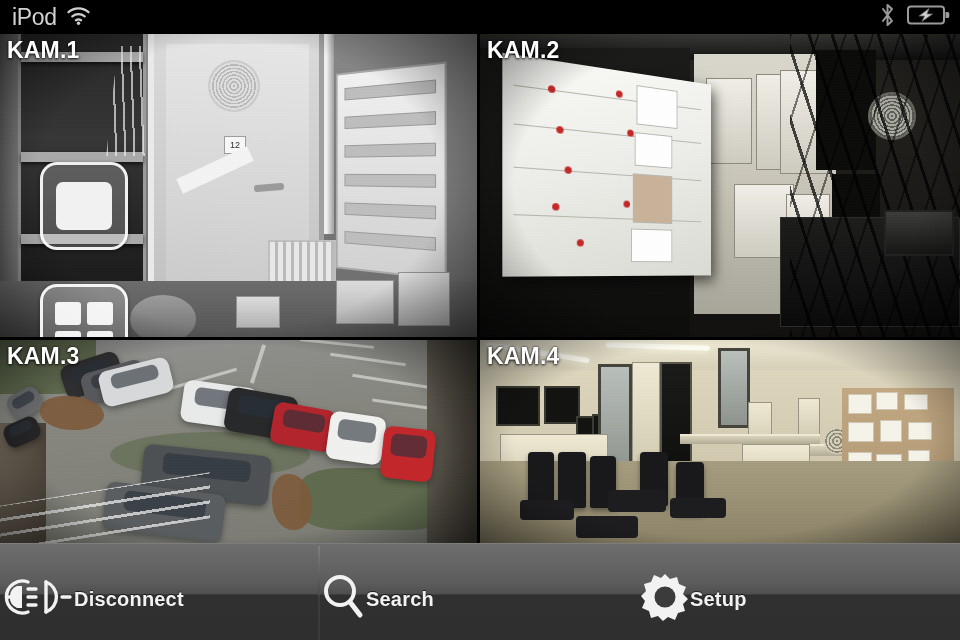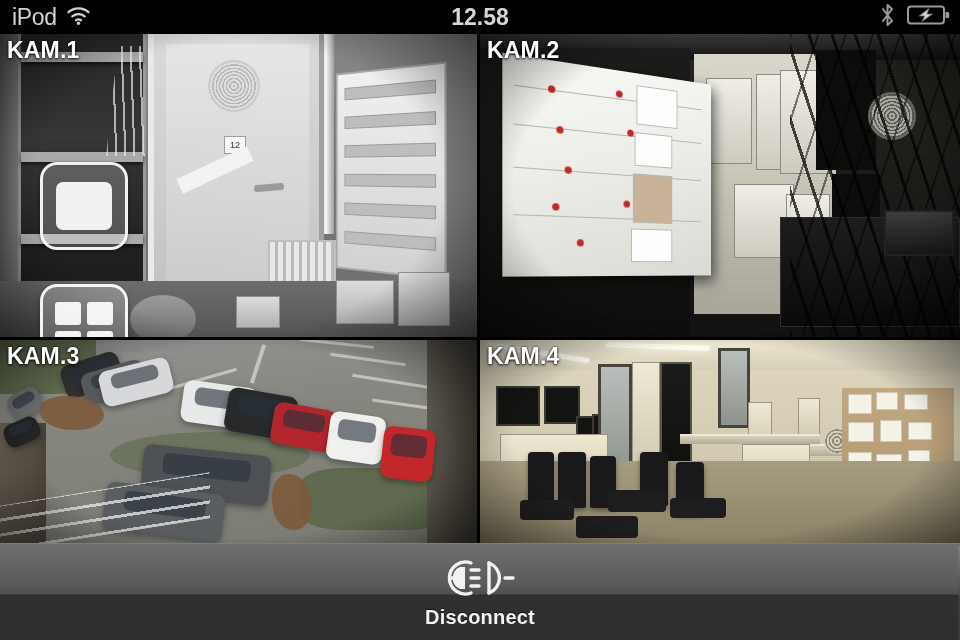--- a/index.html
+++ b/index.html
@@ -180,21 +180,21 @@
 
   
   .toolbar {
     position:absolute; left:0; bottom:0; width:960px; height:97px;
     background:linear-gradient(180deg,#6e6e6e 0%,#5c5c5c 40%,#4f4f4f 52%,#303030 53%,#2f2f2f 100%);
     border-top:1px solid #7d7d7d;
     display:flex; align-items:stretch;
   }
   .tb-item {
     flex:1 1 0; position:relative;
-    display:flex; flex-direction:column; align-items:center; justify-content:flex-start;
+    display:flex; flex-direction:row; align-items:center; justify-content:flex-start;
     padding-top:10px;
     text-align:right;
   }
   .tb-item.with-sep:after {
     content:""; position:absolute; right:0; top:2px; bottom:0; width:2px;
     background:linear-gradient(180deg,#7f7f7f,#4a4a4a 52%,#3d3d3d 53%,#3a3a3a);
   }
   .tb-icon { height:48px; display:flex; align-items:center; justify-content:center; }
   .tb-label {
     margin-top:4px; font-size:20px; font-weight:700; color:#f2f2f2;
@@ -213,21 +213,20 @@
         <svg width="25" height="19" viewBox="0 0 25 19">
           <g fill="none" stroke="#cfcfcf" stroke-width="2.3" stroke-linecap="round">
             <path d="M2.5 6.2 A15 15 0 0 1 22.5 6.2"></path>
             <path d="M6.3 10.3 A10 10 0 0 1 18.7 10.3"></path>
             <path d="M9.9 14.2 A5 5 0 0 1 15.1 14.2"></path>
           </g>
           <circle cx="12.5" cy="17.2" r="1.7" fill="#cfcfcf"></circle>
         </svg>
       </span>
     </div>
-    <div class="sb-center">12.58</div>
     <div class="sb-right">
       <span>
         <svg width="13" height="24" viewBox="0 0 13 24">
           <path d="M2 6 L11 18 L6.5 22 L6.5 2 L11 6 L2 18" fill="none" stroke="#9a9a9a" stroke-width="2" stroke-linejoin="round" stroke-linecap="round"></path>
         </svg>
       </span>
       <span>
         <svg width="43" height="22" viewBox="0 0 43 22">
           <rect x="1" y="2.5" width="36" height="17" rx="3" fill="none" stroke="#9a9a9a" stroke-width="2"></rect>
           <path d="M38.5 8 h2.2 a1.6 1.6 0 0 1 1.6 1.6 v2.8 a1.6 1.6 0 0 1 -1.6 1.6 h-2.2 z" fill="#9a9a9a"></path>
@@ -441,16 +440,36 @@
             <line x1="46" y1="6" x2="46" y2="36"></line>
             <line x1="62" y1="21" x2="70" y2="21"></line>
           </g>
           <path d="M22 10 L22 32 L17 32 A12 12 0 0 1 17 10 Z" fill="#f2f2f2"></path>
         </svg>
       </div>
       <div class="tb-label">Disconnect</div>
     </div>
 
 
-
+    <div class="tb-item">
+      <div class="tb-icon">
+        <svg width="46" height="48" viewBox="0 0 46 48">
+          <circle cx="20" cy="18" r="14" fill="none" stroke="#f2f2f2" stroke-width="4"></circle>
+          <line x1="30" y1="29" x2="40" y2="42" stroke="#f2f2f2" stroke-width="5" stroke-linecap="round"></line>
+        </svg>
+      </div>
+      <div class="tb-label">Search</div>
+    </div>
+
+    <div class="tb-item">
+      <div class="tb-icon">
+        <svg width="50" height="50" viewBox="0 0 50 50">
+          <path d="M25 2
+                   L30 7 L37 5 L39 12 L46 15 L43 22 L48 27 L43 32 L45 39 L38 41 L35 48 L28 45 L23 49
+                   L18 44 L11 46 L9 39 L2 36 L5 29 L1 24 L6 19 L4 12 L11 10 L14 3 L21 6 Z" fill="#f2f2f2"></path>
+          <circle cx="25" cy="25" r="10.5" fill="#3b3b3b"></circle>
+        </svg>
+      </div>
+      <div class="tb-label">Setup</div>
+    </div>
 
   </div>
 </div>
 
 </body></html>

